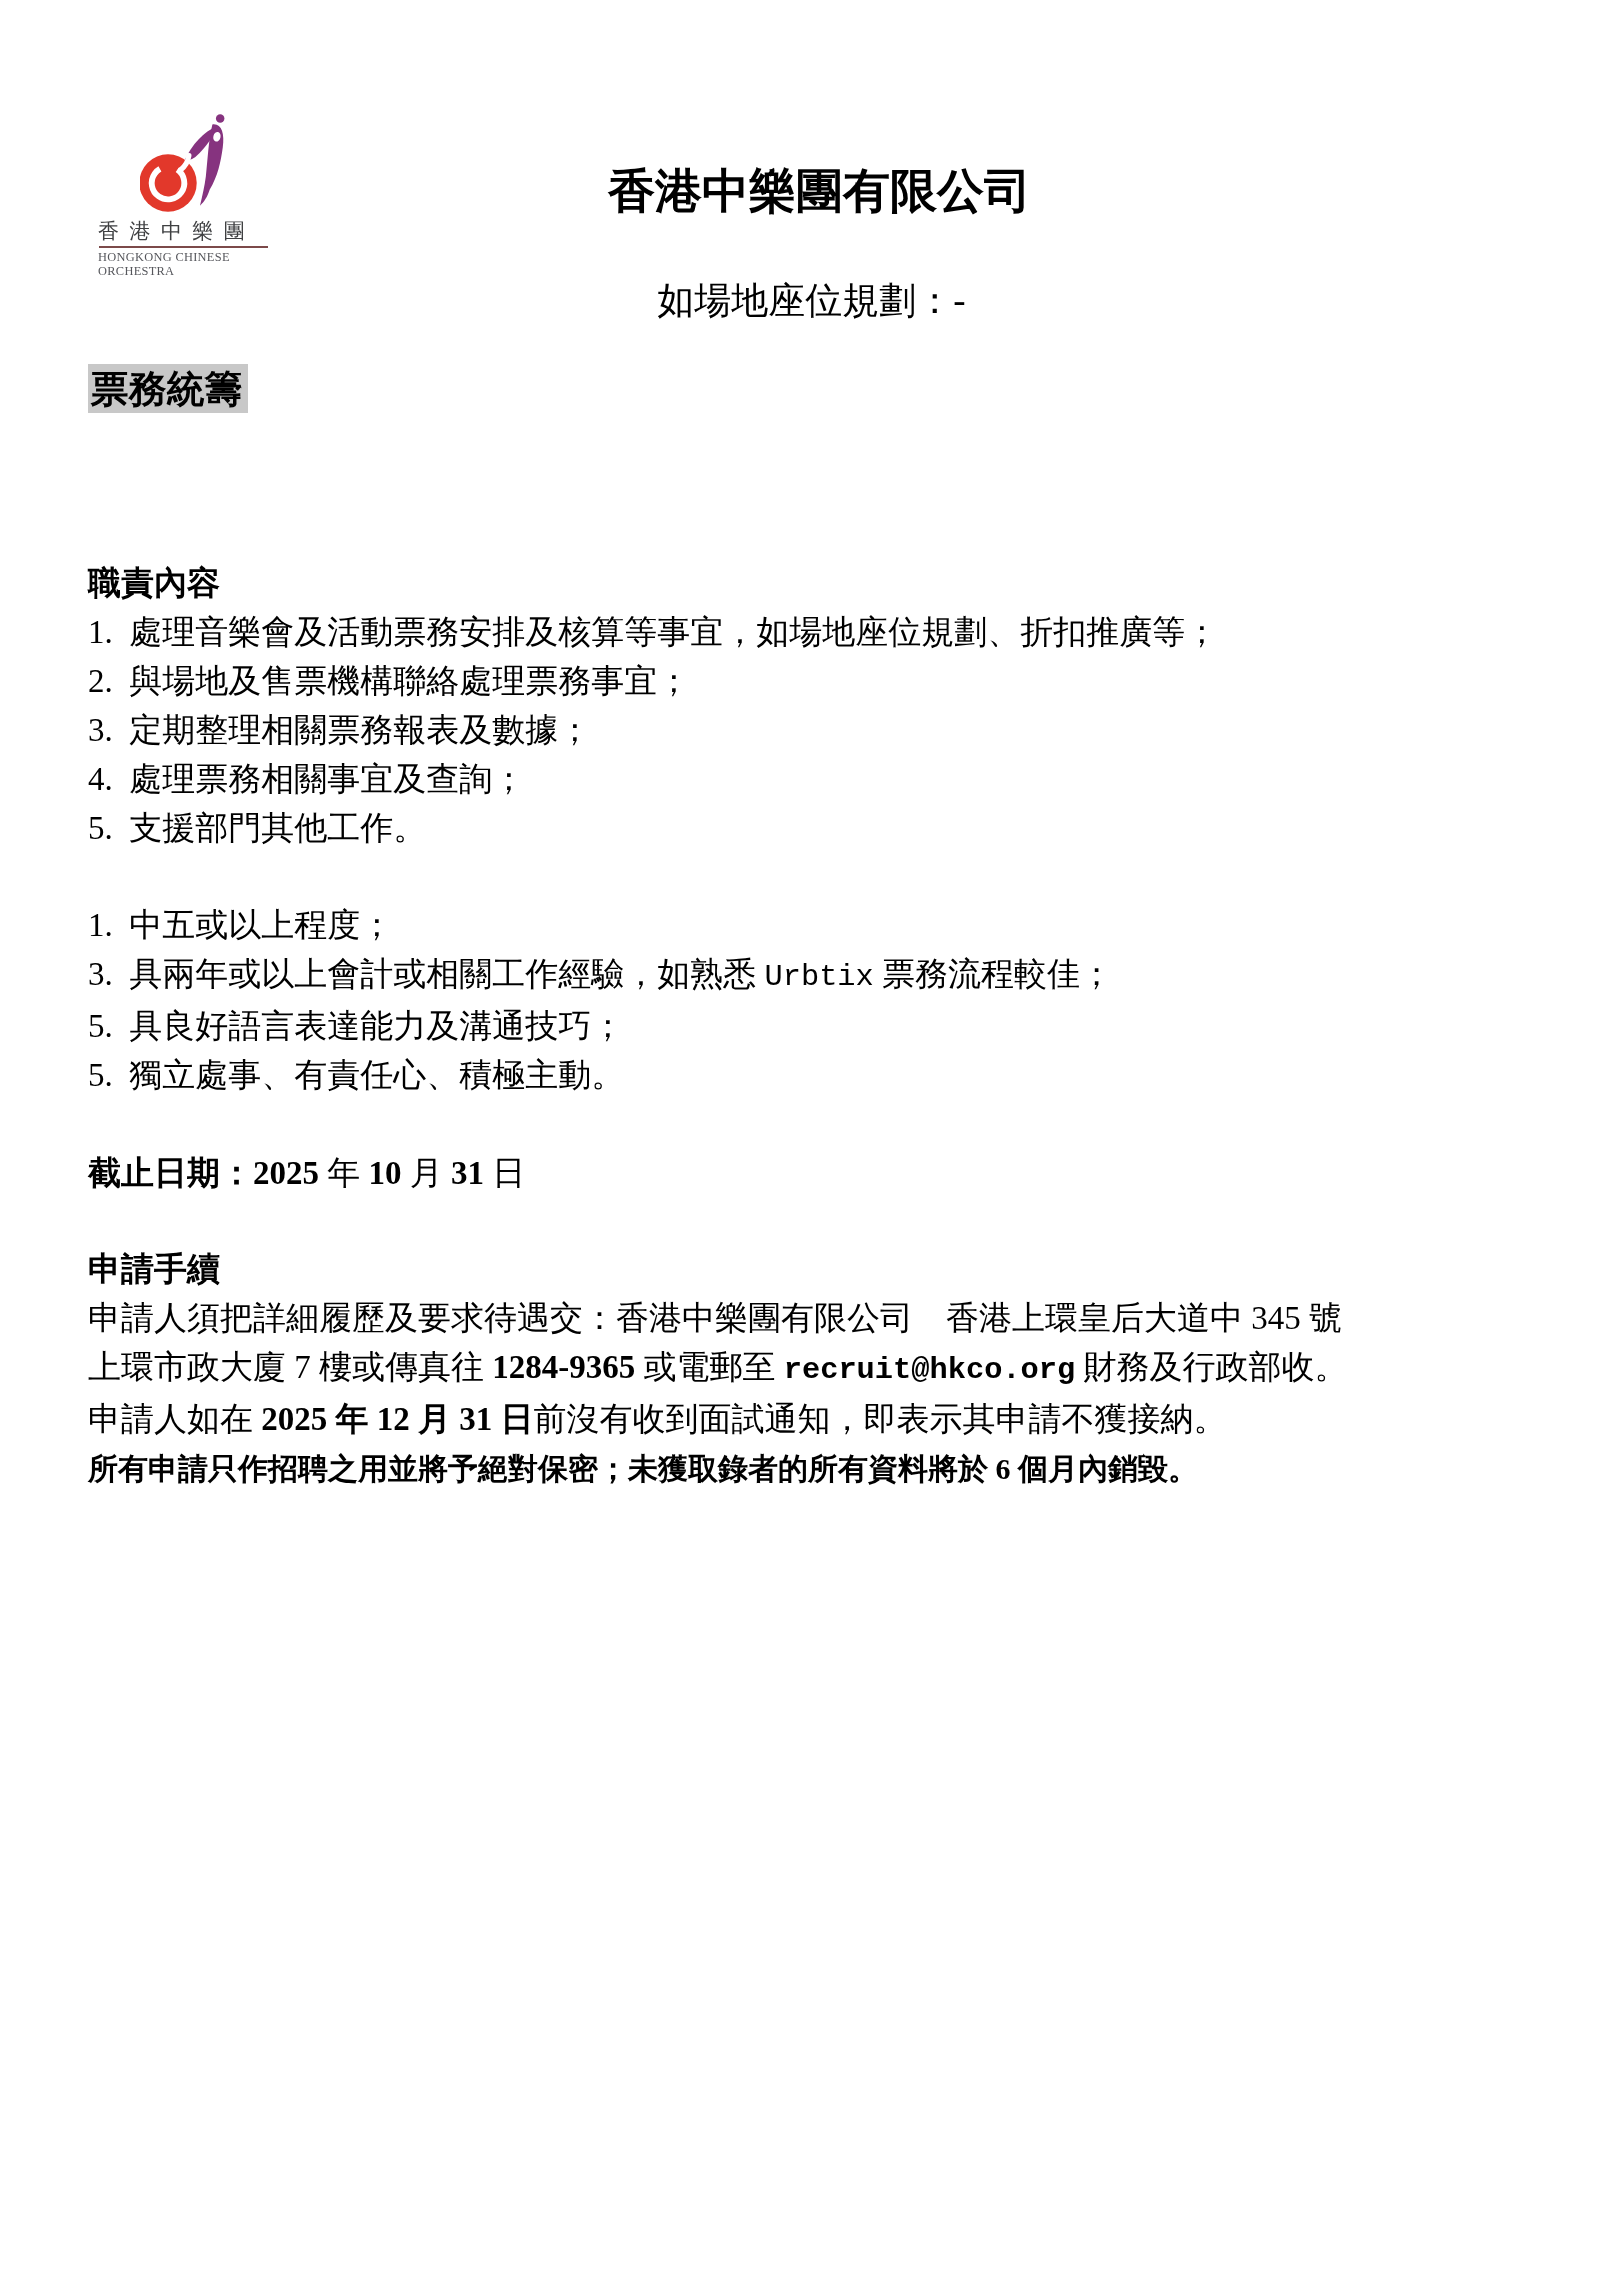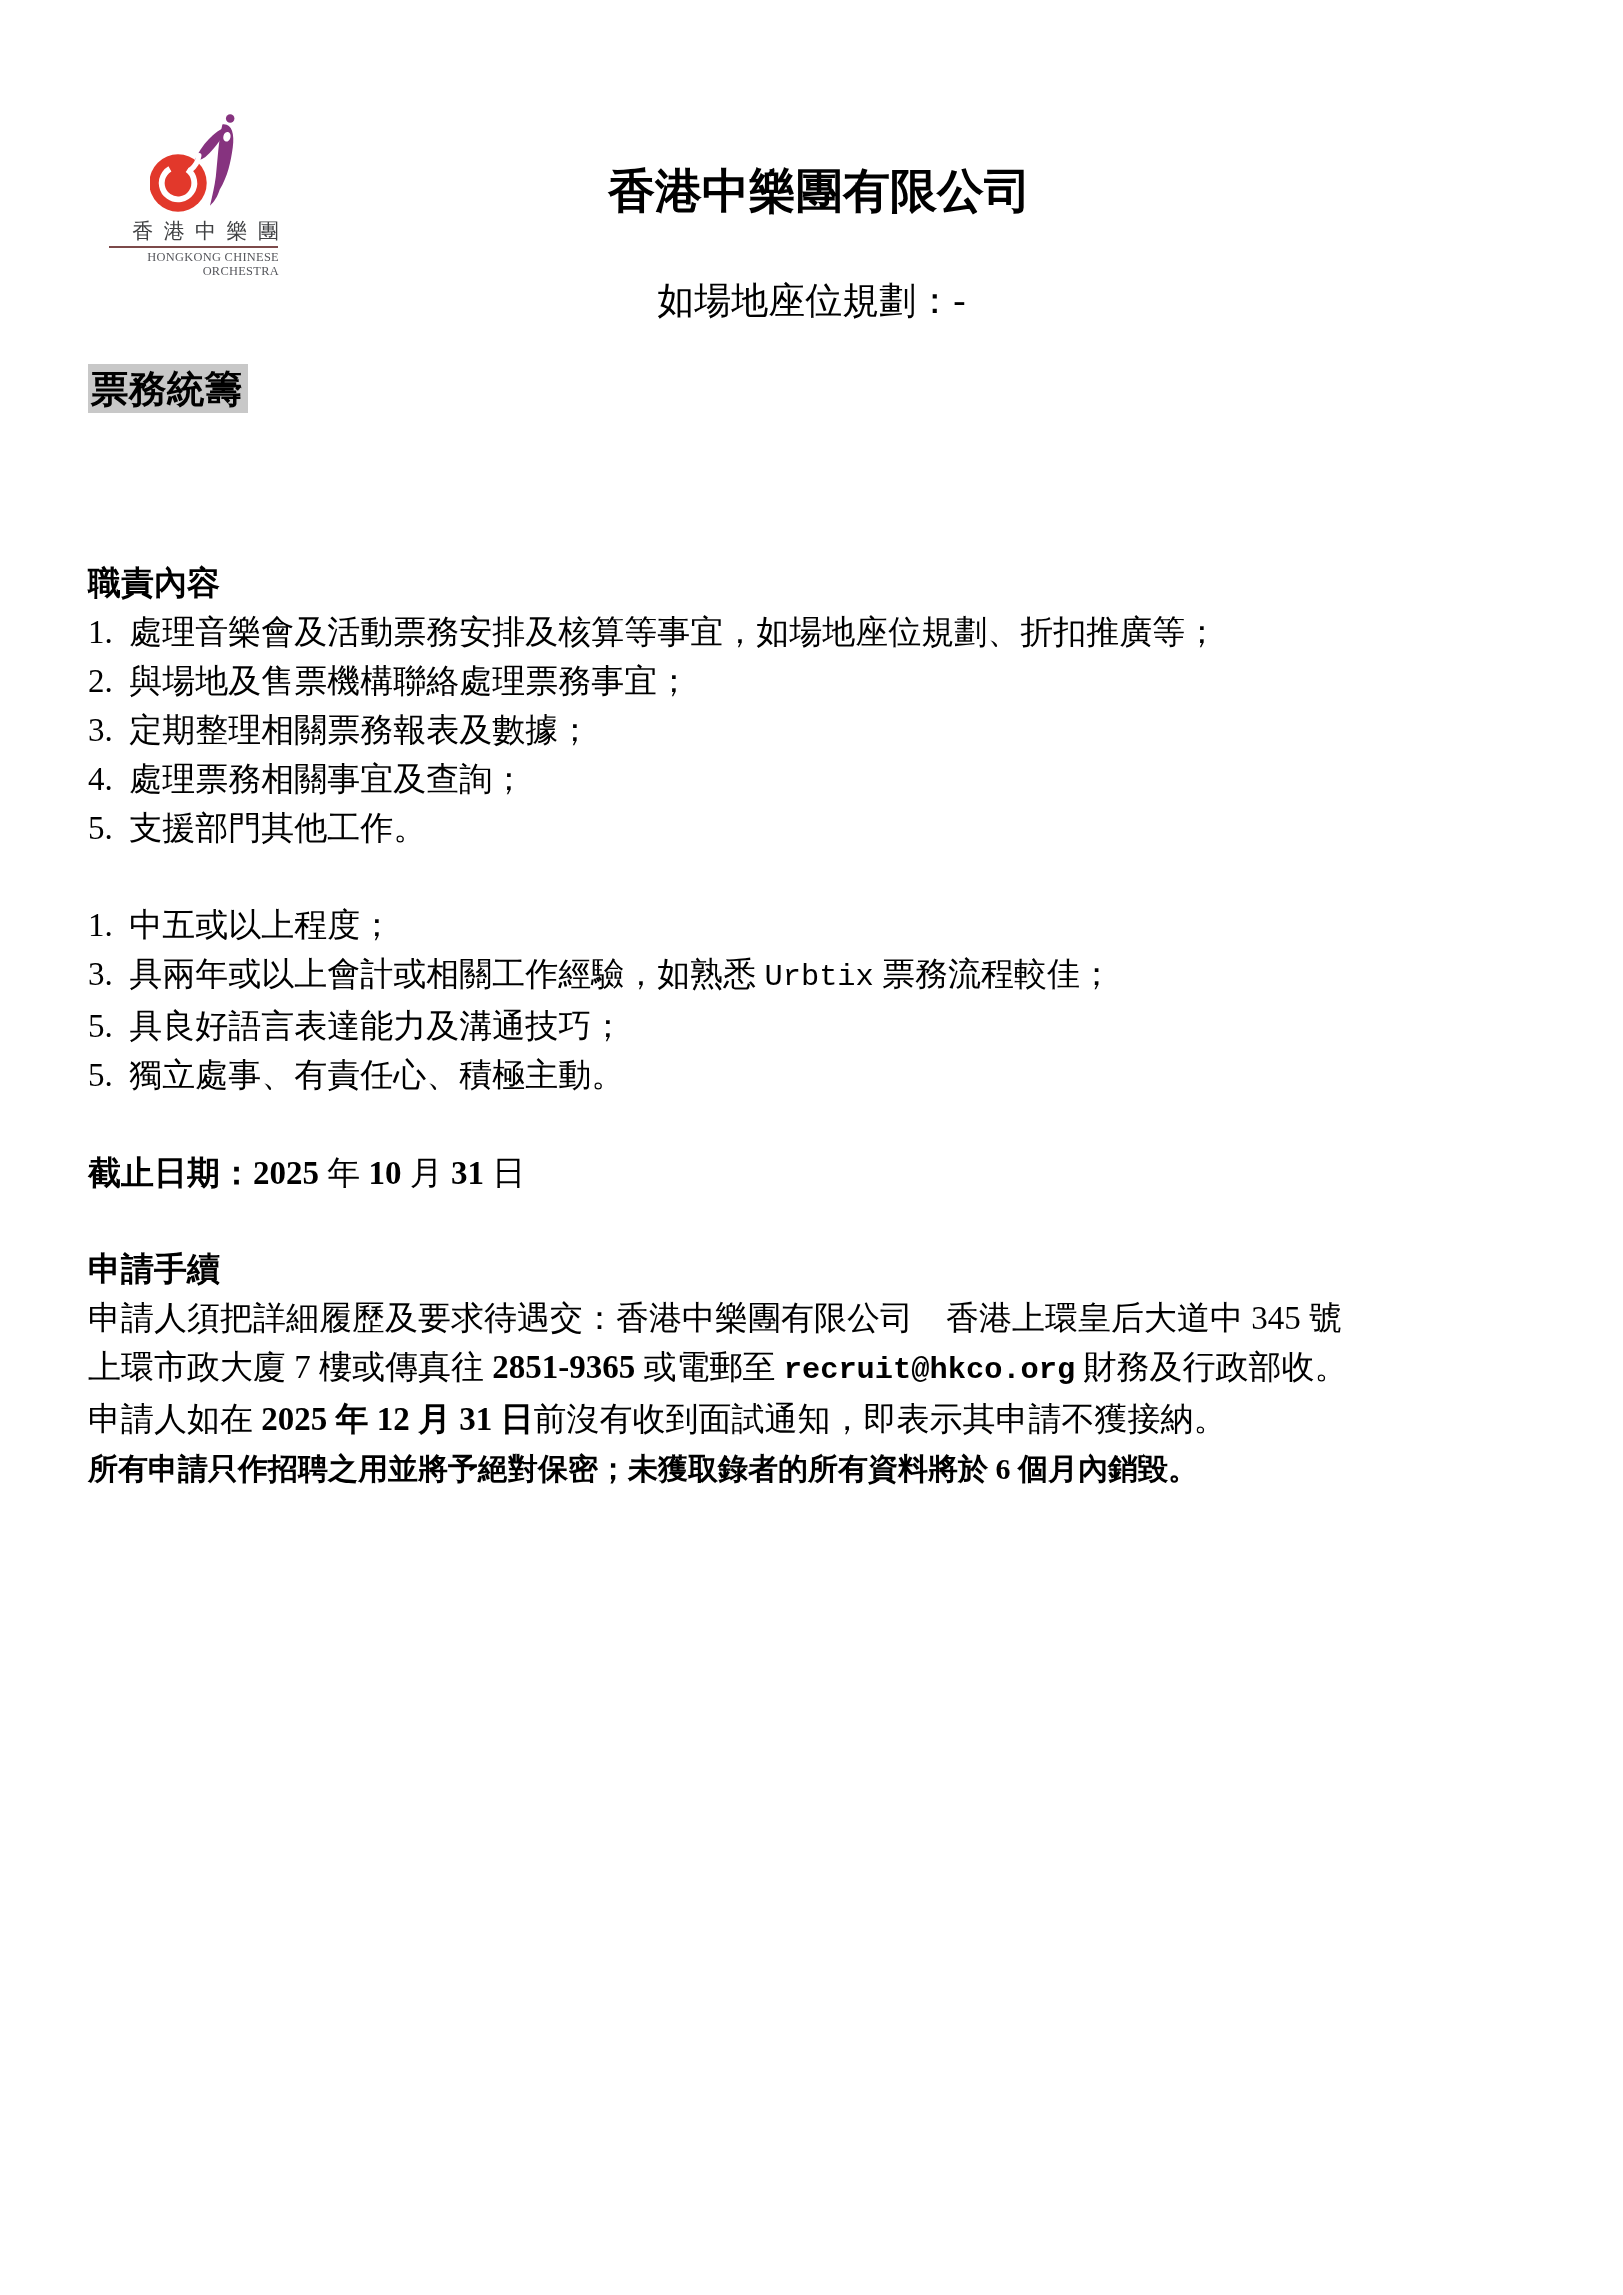--- a/index.html
+++ b/index.html
@@ -7,21 +7,21 @@
     position:relative;
     width:1623px;
     height:2295px;
     margin:0 auto;
     background:#ffffff;
     overflow:hidden;
     font-family:"Liberation Serif","DejaVu Serif",serif;
     color:#000;
   }
   
-  .logo{position:absolute;left:108px;top:111px;width:171px;text-align:right;}
+  .logo{position:absolute;left:98px;top:111px;width:171px;text-align:left;}
   .logo-mark{display:block;margin:0 auto;}
   .logo-cn{
     margin-top:3.9px;font-size:21px;line-height:23.6px;color:#3f4042;
     word-spacing:5.2px;white-space:pre-wrap;font-weight:500;
   }
   .logo-divider{height:2px;background:#7c4a4a;margin:2.6px 1.3px 2px 1.3px;}
   .logo-en{font-size:12.4px;line-height:14.4px;color:#56575c;letter-spacing:0.3px;}
   
   .company-title{
     padding-top:164px;text-align:center;
@@ -92,20 +92,20 @@
       <div class="doc-line"><span>3.  具兩年或以上會計或相關工作經驗，如熟悉 </span><span class="mono">Urbtix</span><span> 票務流程較佳；</span></div>
       <div class="doc-line"><span>5.  具良好語言表達能力及溝通技巧；</span></div>
       <div class="doc-line"><span>5.  獨立處事、有責任心、積極主動。</span></div>
     </section>
 
     <div class="doc-line deadline-line"><span class="b">截止日期：</span><span class="b">2025</span><span> 年 </span><span class="b">10</span><span> 月 </span><span class="b">31</span><span> 日</span></div>
 
     <section class="sec-apply">
       <div class="sec-heading">申請手續</div>
       <div class="doc-line"><span>申請人須把詳細履歷及要求待遇交：香港中樂團有限公司　香港上環皇后大道中 345 號</span></div>
-      <div class="doc-line"><span>上環市政大廈 7 樓或傳真往 </span><span class="b">2851-9365</span><span> 或電郵至 </span><span class="monob">recruit@hkco.org</span><span> 財務及行政部收。</span></div>
+      <div class="doc-line"><span>上環市政大廈 7 樓或傳真往 </span><span class="b">1284-9365</span><span> 或電郵至 </span><span class="monob">recruit@hkco.org</span><span> 財務及行政部收。</span></div>
       <div class="doc-line"><span>申請人如在 </span><span class="b">2025 年 12 月 31 日</span><span>前沒有收到面試通知，即表示其申請不獲接納。</span></div>
       <div class="doc-line note-line"><span>所有申請只作招聘之用並將予絕對保密；未獲取錄者的所有資料將於 6 個月內銷毀。</span></div>
     </section>
 
   </main>
 </div>
 
 
 </body></html>

